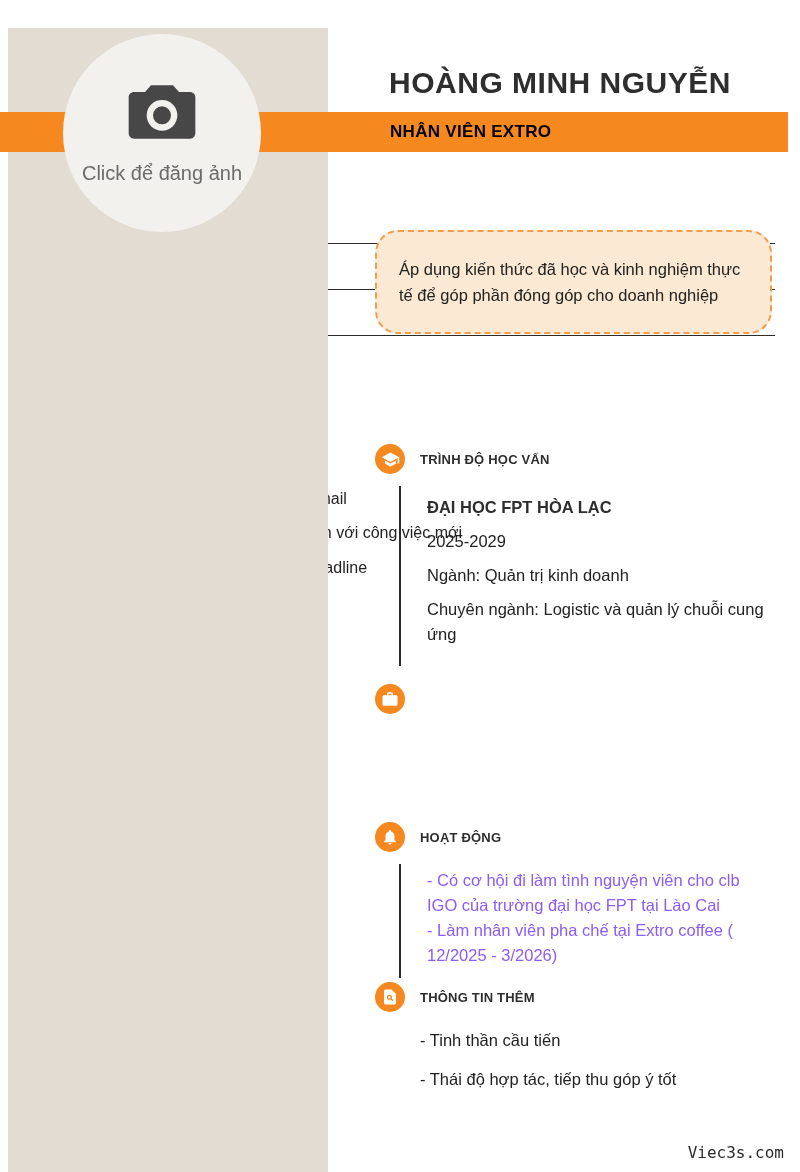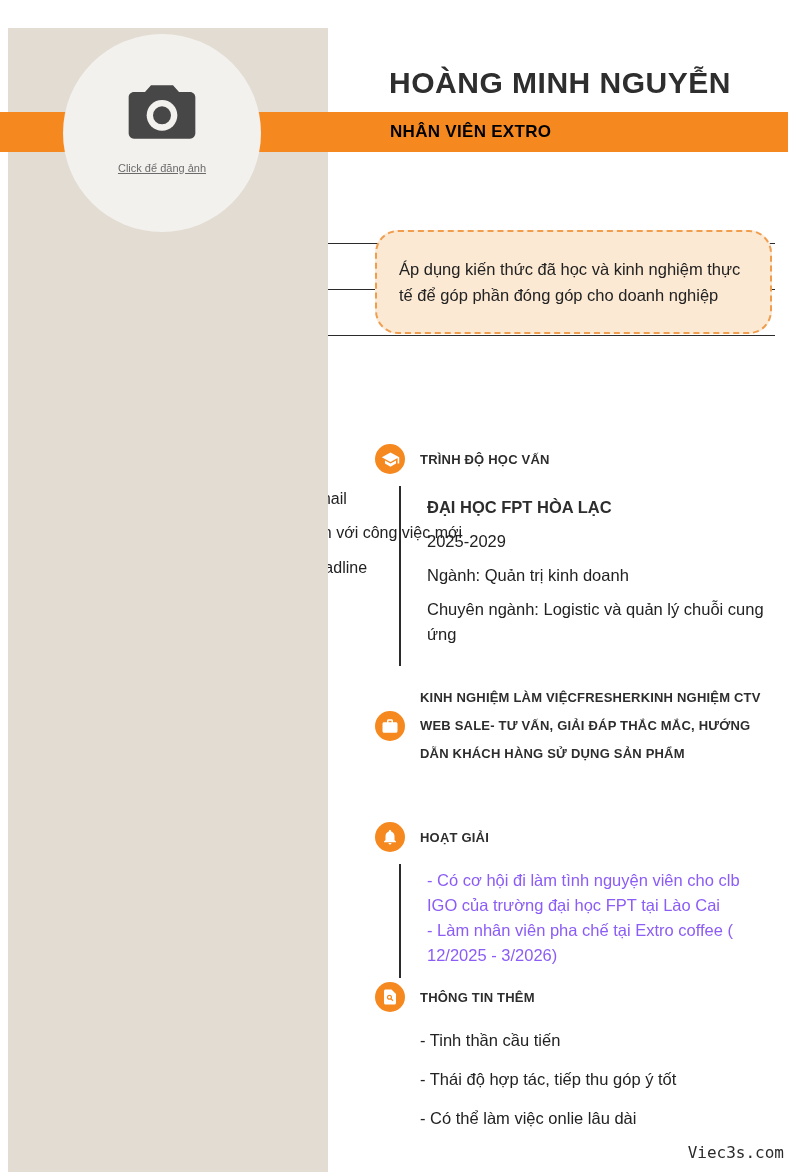--- a/index.html
+++ b/index.html
@@ -30,21 +30,21 @@
     position:absolute; left:390px; top:112px; height:28px; line-height:40px;
     font-size:17px; font-weight:700; color:#000000; z-index:3; letter-spacing:.3px;
   }
   
   .photo {
     position:absolute; left:63px; top:34px; width:198px; height:198px;
     border-radius:50%; background:#f3f1ee; z-index:4; cursor:pointer;
     display:flex; flex-direction:column; align-items:center;
   }
   .photo svg { margin-top:38px; }
-  .photo-caption { margin-top:10px; font-size:11px; color:#6b6b6b;text-decoration:underline; }
+  .photo-caption { margin-top:10px; font-size:20px; color:#6b6b6b; }
   
   .contact { position:absolute; top:198px; left:17px; right:25px; }
   .c-row {
     display:flex; align-items:center; height:46px;
     border-bottom:1px solid #2b2b2b; font-size:16px; color:#1f1f1f;
   }
   .c-row.last { border-bottom:none; }
   .c-pair { display:flex; align-items:center; }
   .c-pair.second { margin-left:52px; }
   .badge {
@@ -234,32 +234,31 @@
     </div>
   </div>
 
   <div class="m-sec sec-exp">
     <div class="m-head">
       <span class="sec-icon">
         <svg width="18" height="18" viewBox="0 0 24 24">
           <path d="M20 7h-4V5c0-1.1-.9-2-2-2h-4c-1.1 0-2 .9-2 2v2H4c-1.1 0-2 .9-2 2v10c0 1.1.9 2 2 2h16c1.1 0 2-.9 2-2V9c0-1.1-.9-2-2-2zM10 5h4v2h-4V5z" fill="#fff"></path>
         </svg>
       </span>
-      <span class="m-title multi">KINH NGHIỆM LÀM VIỆCFRESHERKINH NGHIỆM CTV WEB SALE- TƯ VẤN, GIẢI ĐÁP THẮC MẮC, HƯỚNG DẪN KHÁCH HÀNG SỬ DỤNG SẢN PHẨM</span>
     </div>
   </div>
 
   <div class="m-sec sec-act">
     <div class="m-head">
       <span class="sec-icon">
         <svg width="18" height="18" viewBox="0 0 24 24">
           <path d="M12 22c1.1 0 2-.9 2-2h-4c0 1.1.9 2 2 2zm6-6v-5c0-3.07-1.63-5.64-4.5-6.32V4c0-.83-.67-1.5-1.5-1.5s-1.5.67-1.5 1.5v.68C7.64 5.36 6 7.92 6 11v5l-2 2v1h16v-1l-2-2z" fill="#fff"></path>
         </svg>
       </span>
-      <span class="m-title">HOẠT GIẢI</span>
+      <span class="m-title">HOẠT ĐỘNG</span>
     </div>
     <div class="m-body">
       <div class="act-line">- Có cơ hội đi làm tình nguyện viên cho clb IGO của trường đại học FPT tại Lào Cai</div>
       <div class="act-line">- Làm nhân viên pha chế tại Extro coffee ( 12/2025 - 3/2026)</div>
     </div>
   </div>
 
   <div class="m-sec sec-info">
     <div class="m-head">
       <span class="sec-icon">
@@ -267,19 +266,18 @@
           <path d="M14 2H6c-1.1 0-2 .9-2 2v16c0 1.1.9 2 2 2h12c1.1 0 2-.9 2-2V8l-6-6z" fill="#fff"></path>
           <circle cx="11.3" cy="12.3" r="2.6" fill="none" stroke="#f5891f" stroke-width="1.6"></circle>
           <line x1="13.3" y1="14.3" x2="16" y2="17" stroke="#f5891f" stroke-width="1.6"></line>
         </svg>
       </span>
       <span class="m-title">THÔNG TIN THÊM</span>
     </div>
     <div class="m-body no-rule">
       <div class="info-item">- Tinh thần cầu tiến</div>
       <div class="info-item">- Thái độ hợp tác, tiếp thu góp ý tốt</div>
-      <div class="info-item">- Có thể làm việc onlie lâu dài</div>
     </div>
   </div>
 
 </div>
 
 <div class="watermark">Viec3s.com</div>
 
 </body></html>

